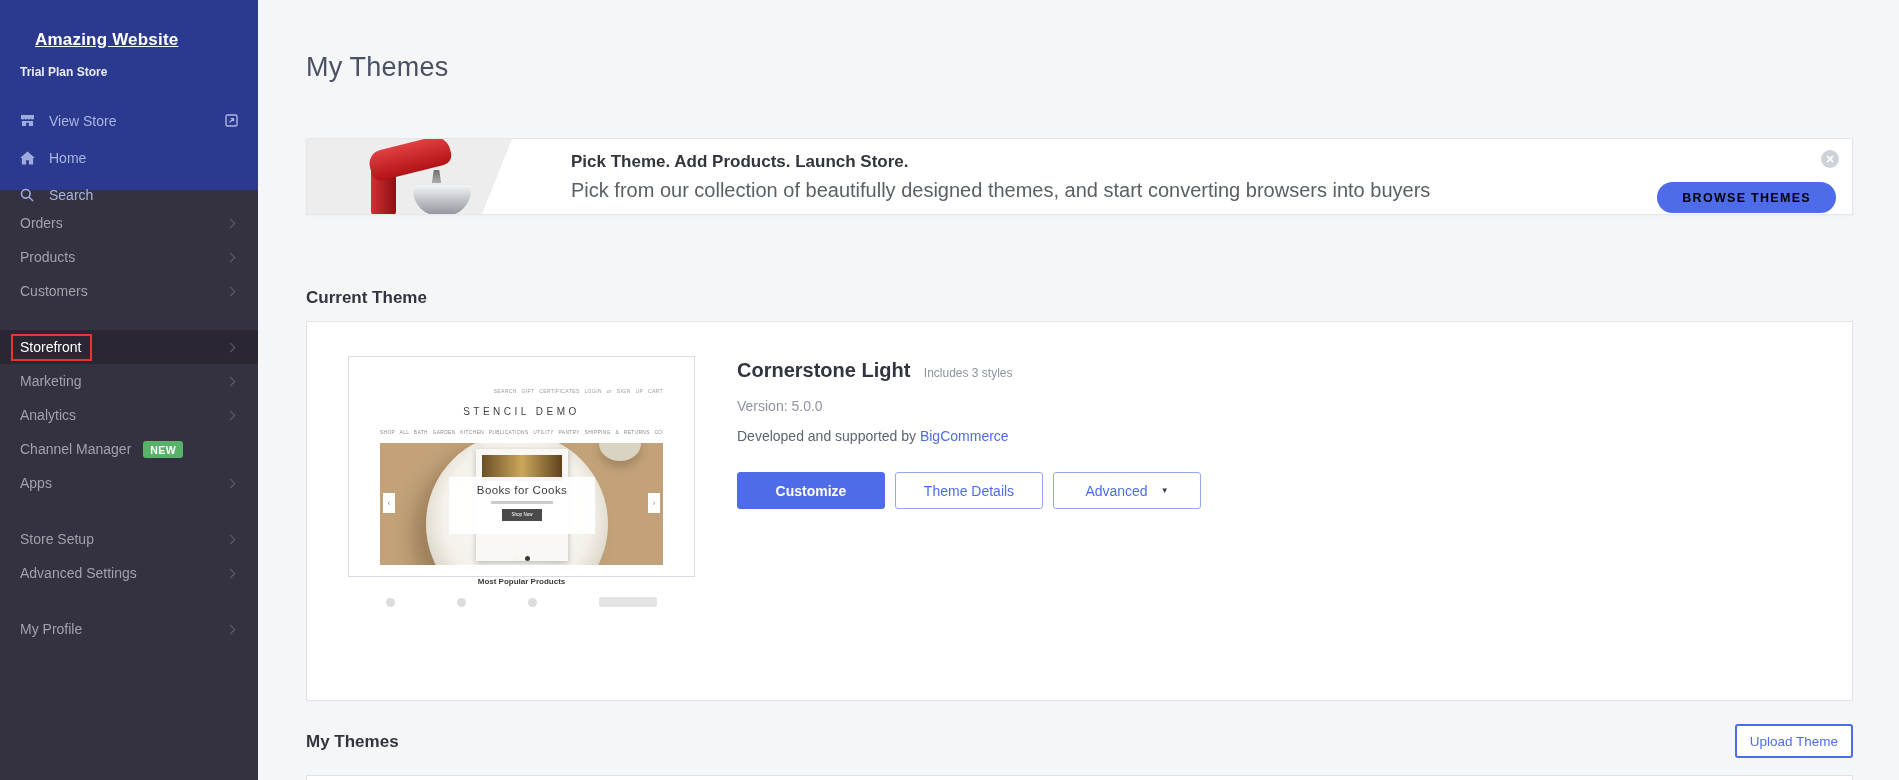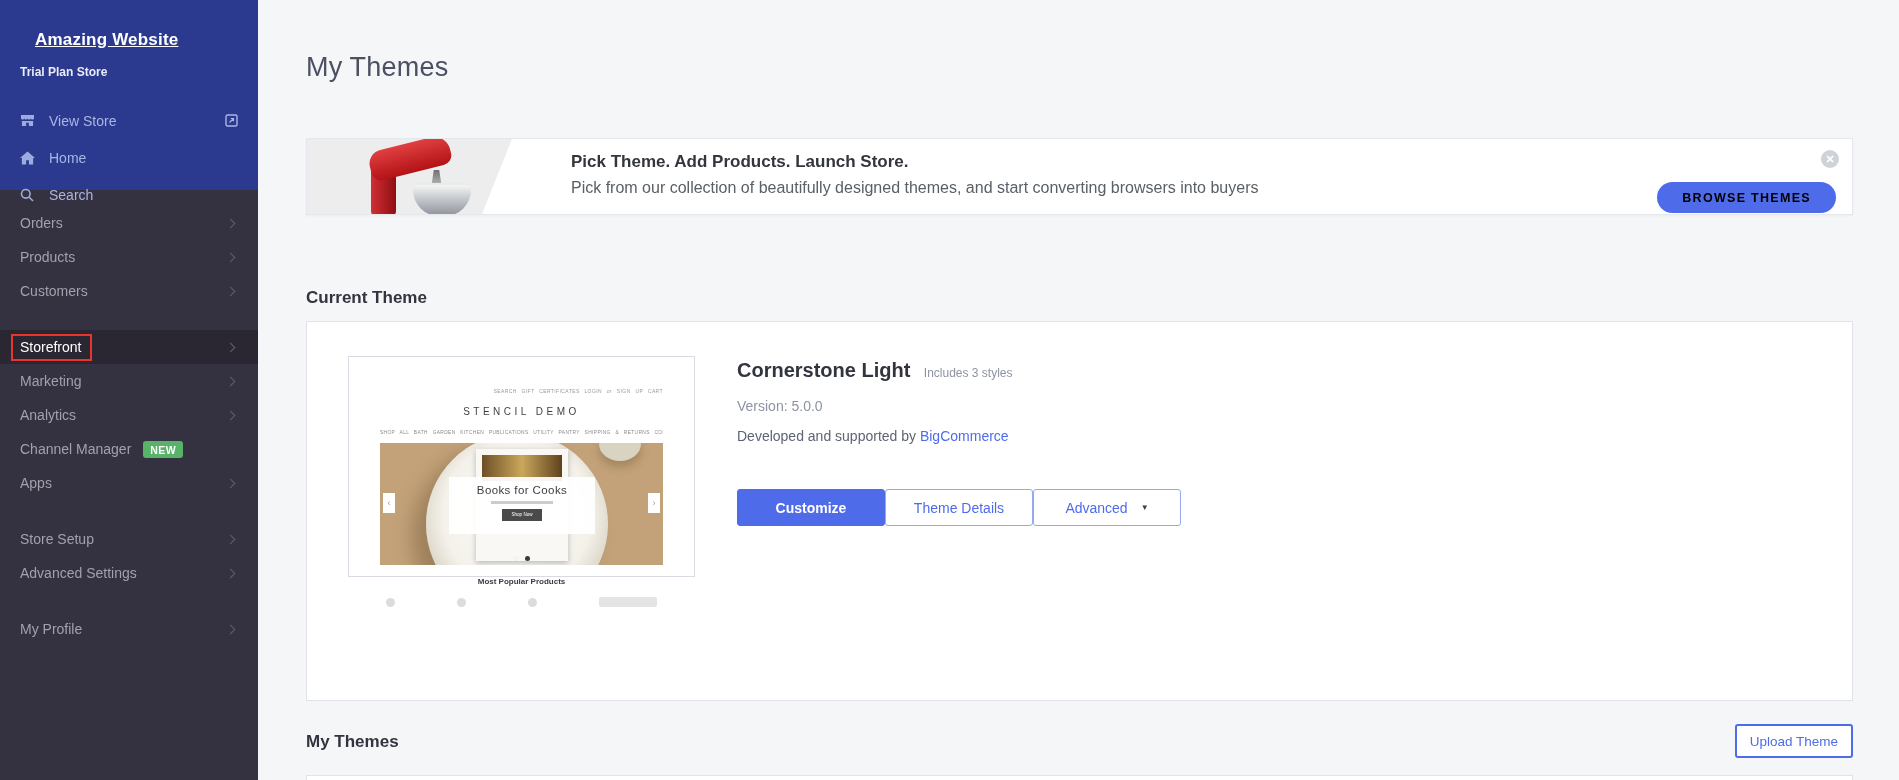--- a/index.html
+++ b/index.html
@@ -49,21 +49,21 @@
             background:linear-gradient(180deg,#e04040,#b31216); border-radius:14px 16px 10px 10px;
             transform:rotate(-14deg); }
   .m-whisk { position:absolute; left:74px; top:27px; width:11px; height:19px;
              background:linear-gradient(#6f6f6f,#c9c9c9);
              clip-path:polygon(25% 0,75% 0,100% 100%,0 100%); }
   .m-bowl { position:absolute; left:56px; top:40px; width:58px; height:33px;
             background:linear-gradient(180deg,#f5f5f5 0%,#c9ccd0 40%,#8e9299 100%);
             border-radius:4px 4px 26px 26px; border-top:2px solid #e8eaec; }
   .banner-text { padding:13px 0 0 264px; }
   .banner-text h3 { margin:0; font-size:17px; font-weight:700; color:#33363d; }
-  .banner-text p { margin:7px 0 0; font-size:16px; color:#596066; }
+  .banner-text p { margin:7px 0 0; font-size:20px; color:#596066; }
   .banner-close { position:absolute; top:11px; right:13px; width:18px; height:18px;
                   border-radius:50%; background:#cfd3d9; color:#fff; font-size:11px;
                   line-height:18px; text-align:center; font-weight:700; cursor:pointer; }
   .browse-btn { position:absolute; right:16px; top:43px; height:31px; border:none;
                 border-radius:16px; background:#4e6cea; color:#000000; font-weight:700;
                 font-size:12.5px; letter-spacing:1.3px; padding:0 25px; cursor:pointer;
                 font-family:"Liberation Sans", sans-serif; }
 
   .section-title { margin:74px 0 0; font-size:17px; line-height:17px; font-weight:700; color:#32353f; }
 
@@ -103,21 +103,21 @@
   .pph { width:9px; height:9px; border-radius:50%; background:#dcdcdc; }
   .pph.rect { width:58px; height:10px; border-radius:2px; background:#e4e4e4; }
 
   .theme-info { position:absolute; left:430px; top:36px; }
   .title-line { line-height:24px; }
   .theme-name { font-size:20px; font-weight:700; color:#32353f; }
   .styles-note { font-size:12px; color:#8d93a0; margin-left:9px; }
   .version { margin-top:13px; font-size:14px; color:#8d93a0; line-height:17px; }
   .developed { margin-top:13px; font-size:14px; color:#5d6472; line-height:17px; }
   .dev-link { color:#4e6cea; cursor:pointer; text-decoration:none; }
-  .btn-row { margin-top:44px; display:flex; }
+  .btn-row { margin-top:27px; display:flex; gap:10px; }
   .btn { height:37px; width:148px; border-radius:3px; font-size:14px; cursor:pointer;
          font-family:"Liberation Sans", sans-serif; display:flex; align-items:center; justify-content:center; }
   .btn-primary { background:#4e6cea; border:1px solid #4e6cea; color:#fff; font-weight:600; }
   .btn-outline { background:#fff; border:1px solid #96a9ee; color:#4e6cea; font-weight:400; }
   .caret { color:#39404c; font-size:8px; margin-left:13px; }
 
   
   .bottom-row { display:flex; align-items:center; justify-content:space-between; margin-top:23px; height:34px; }
   .bottom-row .section-title { margin:0; }
   .upload-btn { height:34px; padding:0 13px; background:#fff; border:2px solid #4e6cea;

